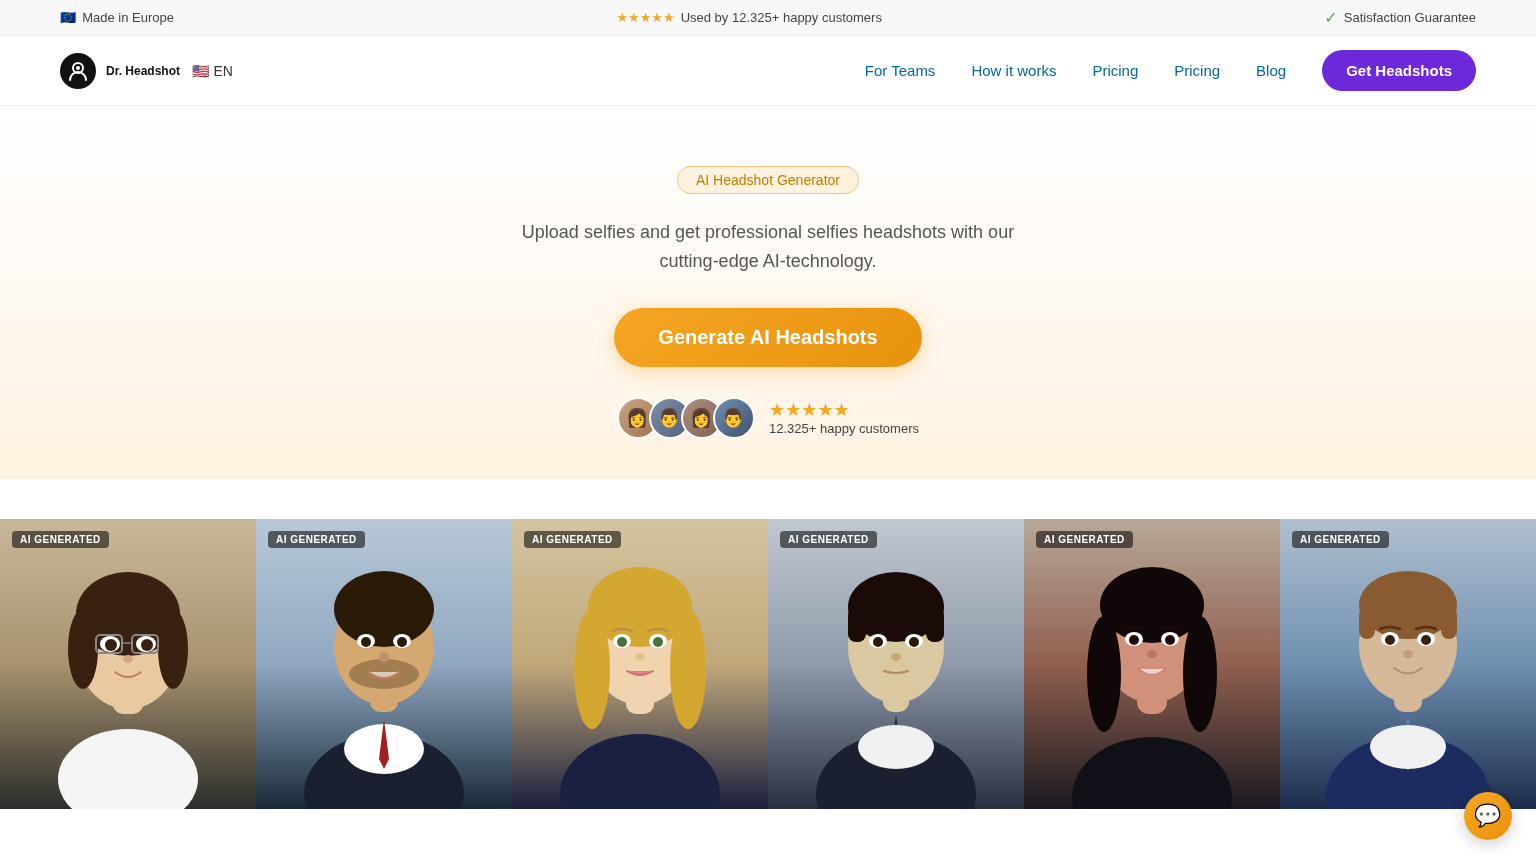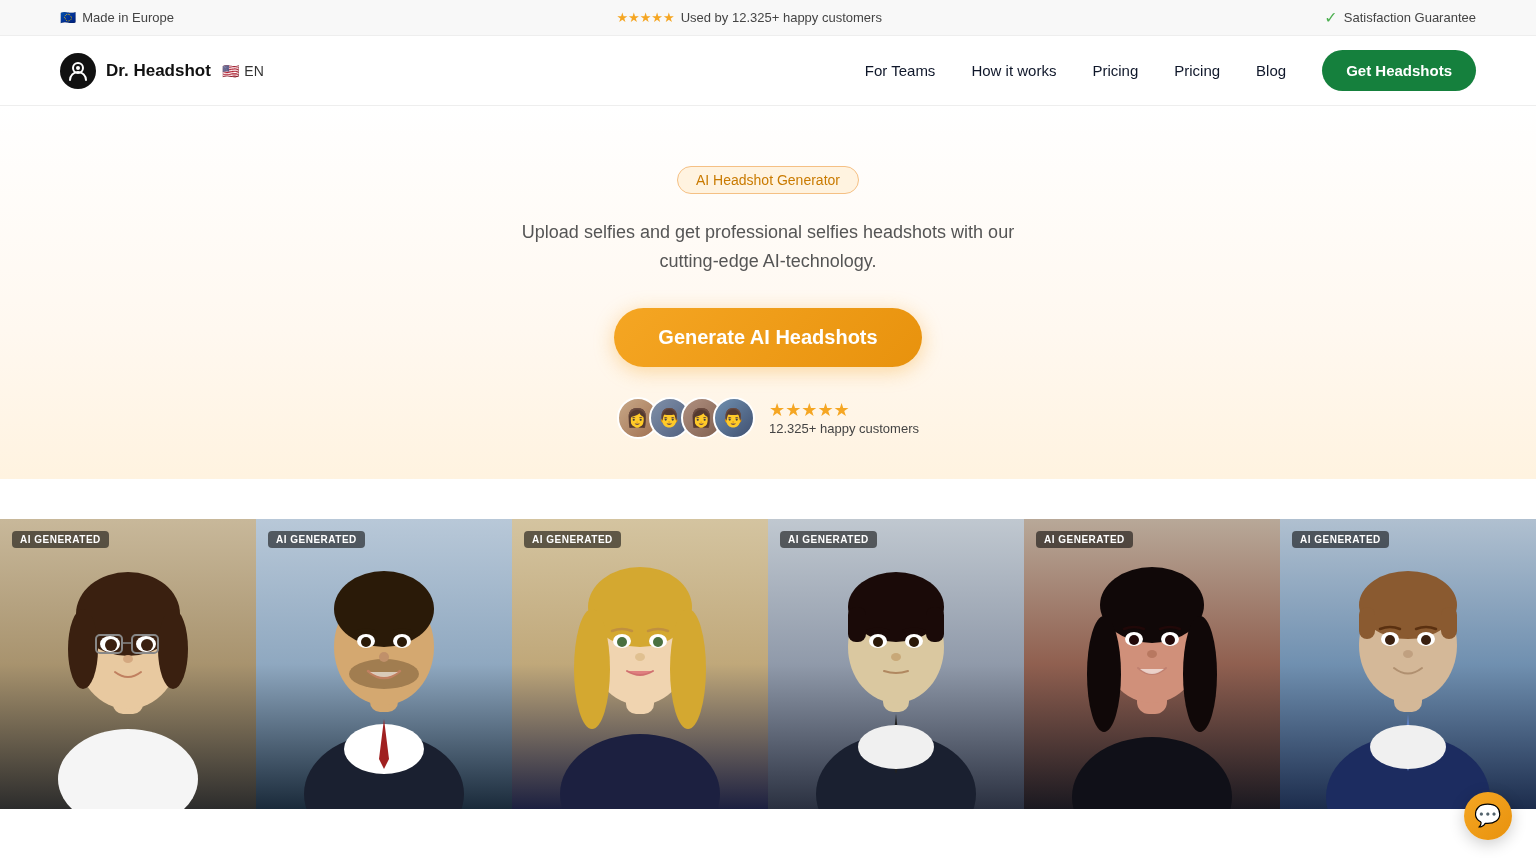--- a/index.html
+++ b/index.html
@@ -22,33 +22,33 @@
 
     
     nav {
       display: flex;
       align-items: center;
       justify-content: space-between;
       padding: 14px 60px;
       border-bottom: 1px solid #eee;
       background: #fff;
     }
-    .nav-logo { display: flex; align-items: center; gap: 10px; font-size: 17px; font-weight: 700; color: #111; }
+    .nav-logo { display: flex; align-items: center; gap: 10px; font-size: 12px; font-weight: 700; color: #111; }
     .logo-icon {
       width: 36px; height: 36px;
       background: #111;
       border-radius: 50%;
       display: flex; align-items: center; justify-content: center;
       color: #fff; font-size: 18px;
     }
     .nav-lang { display: flex; align-items: center; gap: 4px; font-size: 14px; color: #333; margin-left: 12px; }
     .nav-links { display: flex; align-items: center; gap: 36px; }
-    .nav-link { font-size: 15px; color: #0f172a; text-decoration: none; cursor: pointer; }
+    .nav-link { font-size: 15px; color: #0369a1; text-decoration: none; cursor: pointer; }
     .nav-cta {
-      background: #15803d;
+      background: #6d28d9;
       color: #fff;
       padding: 12px 24px;
       border-radius: 50px;
       font-size: 15px;
       font-weight: 600;
       cursor: pointer;
       border: none;
     }
 
     

